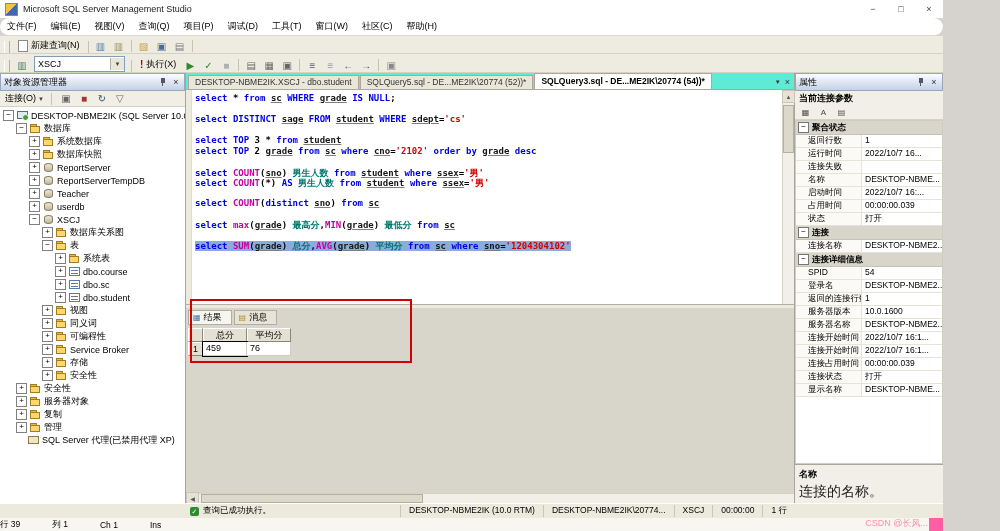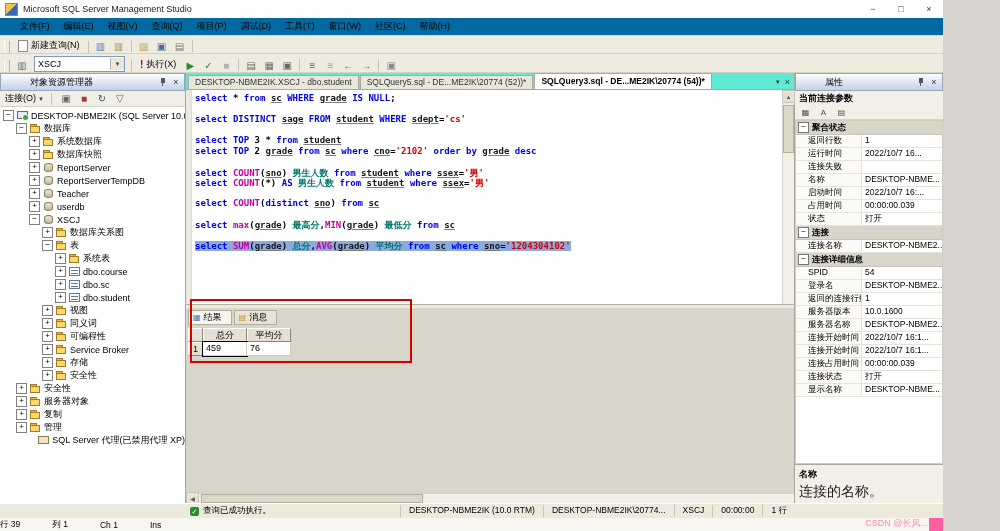--- a/index.html
+++ b/index.html
@@ -7,42 +7,42 @@
   .window{width:943px;height:531px;display:flex;flex-direction:column;position:relative;background:#d6d3ce;}
 
   
   .titlebar{height:18px;background:#fff;display:flex;align-items:center;padding-left:5px;gap:5px;flex:none;}
   .app-icon{width:11px;height:11px;background:linear-gradient(135deg,#f2c240 50%,#3c69b0 50%);border:1px solid #888;flex:none;}
   .title-text{font-size:9px;color:#222;white-space:nowrap;}
   .win-controls{margin-left:auto;display:flex;height:100%;}
   .win-btn{width:28px;height:100%;display:flex;align-items:center;justify-content:center;font-size:9px;color:#444;}
 
   
-  .menubar{height:17px;background:#0369a1;border-bottom:1px solid #ddd9cc;display:flex;align-items:center;padding-left:13px;flex:none;}
+  .menubar{height:17px;background:#ffffff;border-bottom:1px solid #ddd9cc;display:flex;align-items:center;padding-left:0;flex:none;border-radius:9px;}
   .menu-item{padding:2px 7px;white-space:nowrap;}
   .toolbar{height:17px;background:#eeece1;border-bottom:1px solid #d5d2c4;display:flex;align-items:flex-end;padding-left:3px;flex:none;}
   .toolbar.t2{height:18px;}
   .tbicon{width:16px;height:14px;display:inline-flex;align-items:center;justify-content:center;font-size:10px;margin:0 1px;flex:none;}
   .tbsep{width:1px;height:12px;background:#c6c3b3;margin:0 3px;flex:none;}
   .grip{width:4px;height:12px;border-left:1px solid #fff;border-right:1px solid #b6b3a4;margin:0 3px 0 1px;flex:none;}
   .newq{display:flex;align-items:center;gap:3px;padding:0 5px;height:15px;white-space:nowrap;}
   .doc-glyph{width:8px;height:10px;background:#fff;border:1px solid #8a8a8a;flex:none;}
   .combo{width:86px;height:14px;background:#fff;border:1px solid #7f9db9;display:flex;align-items:center;padding-left:3px;margin:0 3px;}
   .combo-val{flex:1;overflow:hidden;white-space:nowrap;}
   .combo-arrow{width:13px;height:12px;background:#e9e6da;border-left:1px solid #b7b4a6;display:flex;align-items:center;justify-content:center;font-size:6px;color:#444;}
   .exec{display:flex;align-items:center;gap:3px;padding:0 5px;height:15px;white-space:nowrap;}
   .bang{color:#c00000;font-weight:bold;font-size:10px;}
 
   
   .main{flex:1;display:flex;min-height:0;}
 
   
   .oe{width:185px;flex:none;display:flex;flex-direction:column;border-right:1px solid #a9a699;background:#fff;}
   .panel-head{height:16px;flex:none;background:linear-gradient(#fdfdfe,#c3d1e6);border:1px solid #96a7bf;display:flex;align-items:center;padding:0 3px;gap:4px;}
-  .panel-head .ph-title{flex:1;overflow:hidden;white-space:nowrap;margin-left:26px;}
+  .panel-head .ph-title{flex:1;overflow:hidden;white-space:nowrap;}
   .pin-icon{position:relative;width:8px;height:10px;flex:none;}
   .pin-icon::before{content:"";position:absolute;left:2px;top:1px;width:4px;height:5px;background:#556;}
   .pin-icon::after{content:"";position:absolute;left:3px;top:6px;width:1px;height:3px;background:#556;}
   .head-x{font-size:9px;color:#333;width:10px;text-align:center;}
   .oe-toolbar{height:15px;flex:none;background:#f0eee5;border-bottom:1px solid #d5d2c4;display:flex;align-items:center;padding:0 3px;gap:2px;}
   .oe-connect{display:flex;align-items:center;gap:2px;padding:0 2px;white-space:nowrap;}
   .tree{flex:1;background:#fff;overflow:hidden;padding-top:2px;}
   .tree-row{height:13px;display:flex;align-items:center;white-space:nowrap;overflow:hidden;}
   .exp{width:9px;height:9px;border:1px solid #808080;background:#fff;font-size:8px;line-height:7px;text-align:center;margin-right:3px;flex:none;}
   .exp-spacer{width:12px;flex:none;}
@@ -338,21 +338,21 @@
           <div class="tree-row" style="padding-left: 16px;">
             <span class="exp">+</span>
             <span class="ticon folder"></span>
             <span class="tree-label">复制</span>
           </div>
           <div class="tree-row" style="padding-left: 16px;">
             <span class="exp">+</span>
             <span class="ticon folder"></span>
             <span class="tree-label">管理</span>
           </div>
-          <div class="tree-row" style="padding-left: 16px; justify-content: flex-end;">
+          <div class="tree-row" style="padding-left: 16px;">
             <span class="exp-spacer"></span>
             <span class="ticon agent"></span>
             <span class="tree-label">SQL Server 代理(已禁用代理 XP)</span>
           </div>
         </div>
     </div>
 
     <div class="center">
       <div class="doc-tabbar">
         <span id="doc-tabs" style="display:flex;align-items:flex-end;min-width:0;overflow:hidden;">

